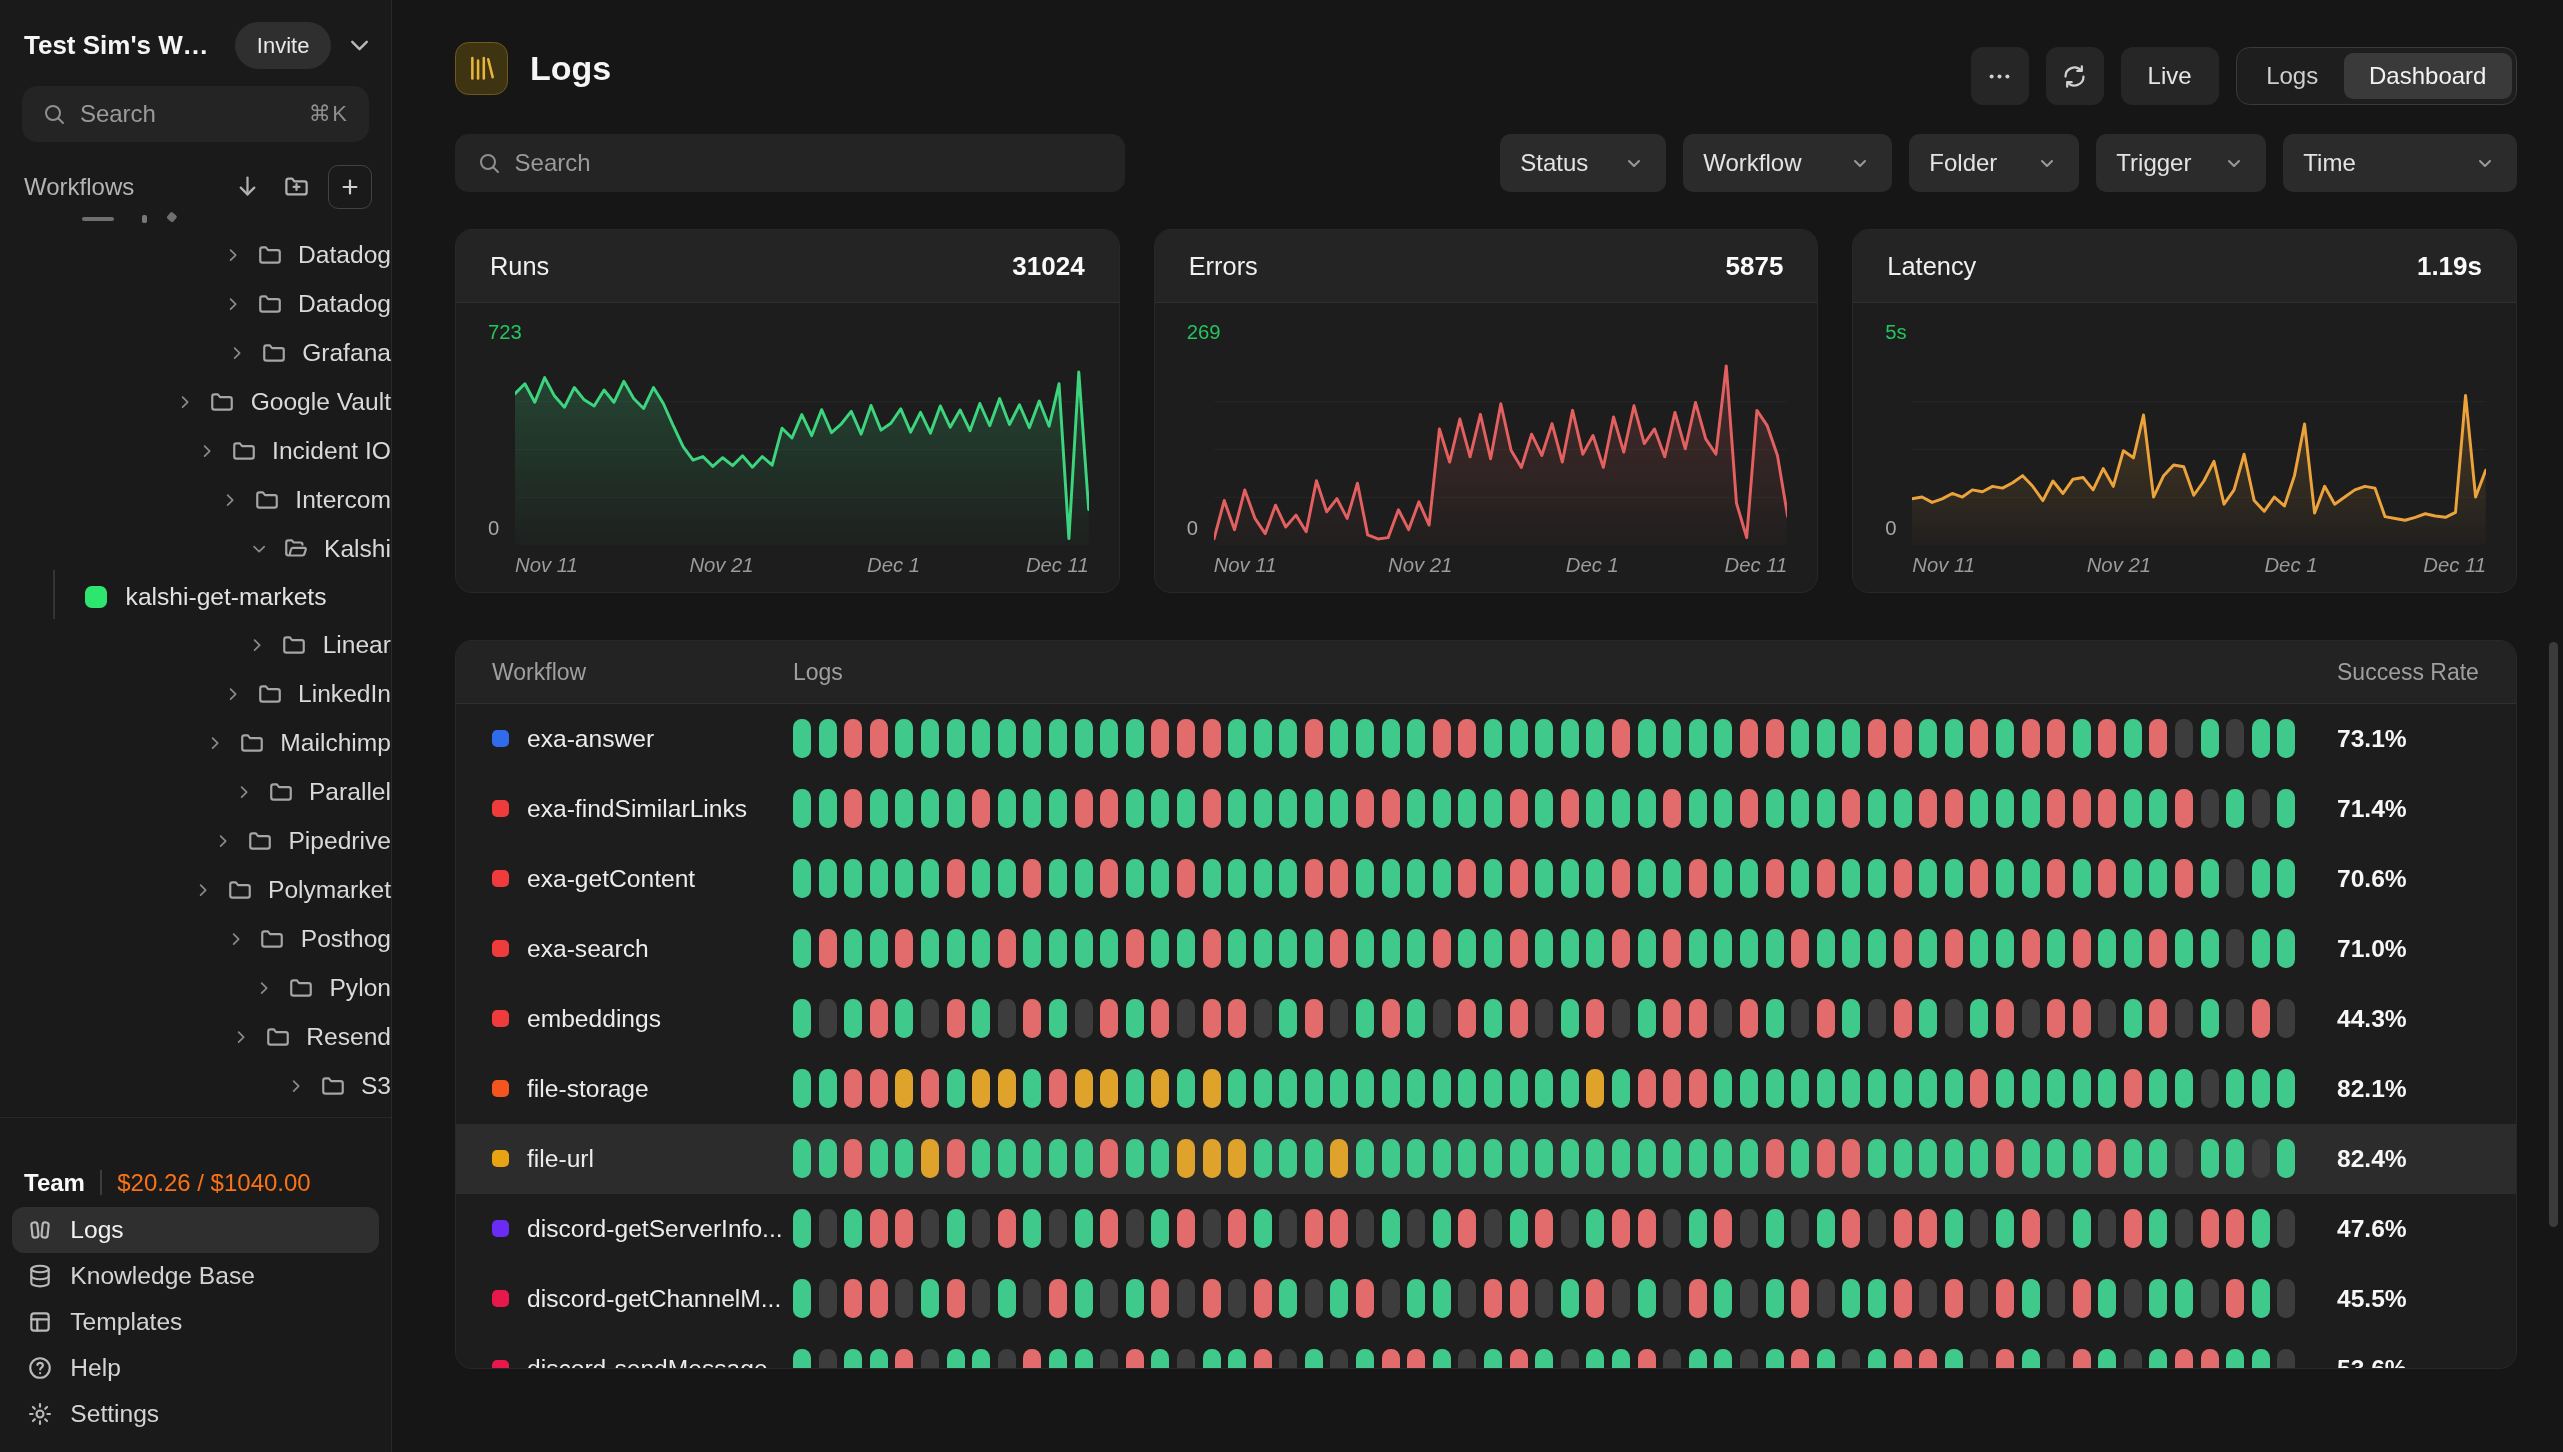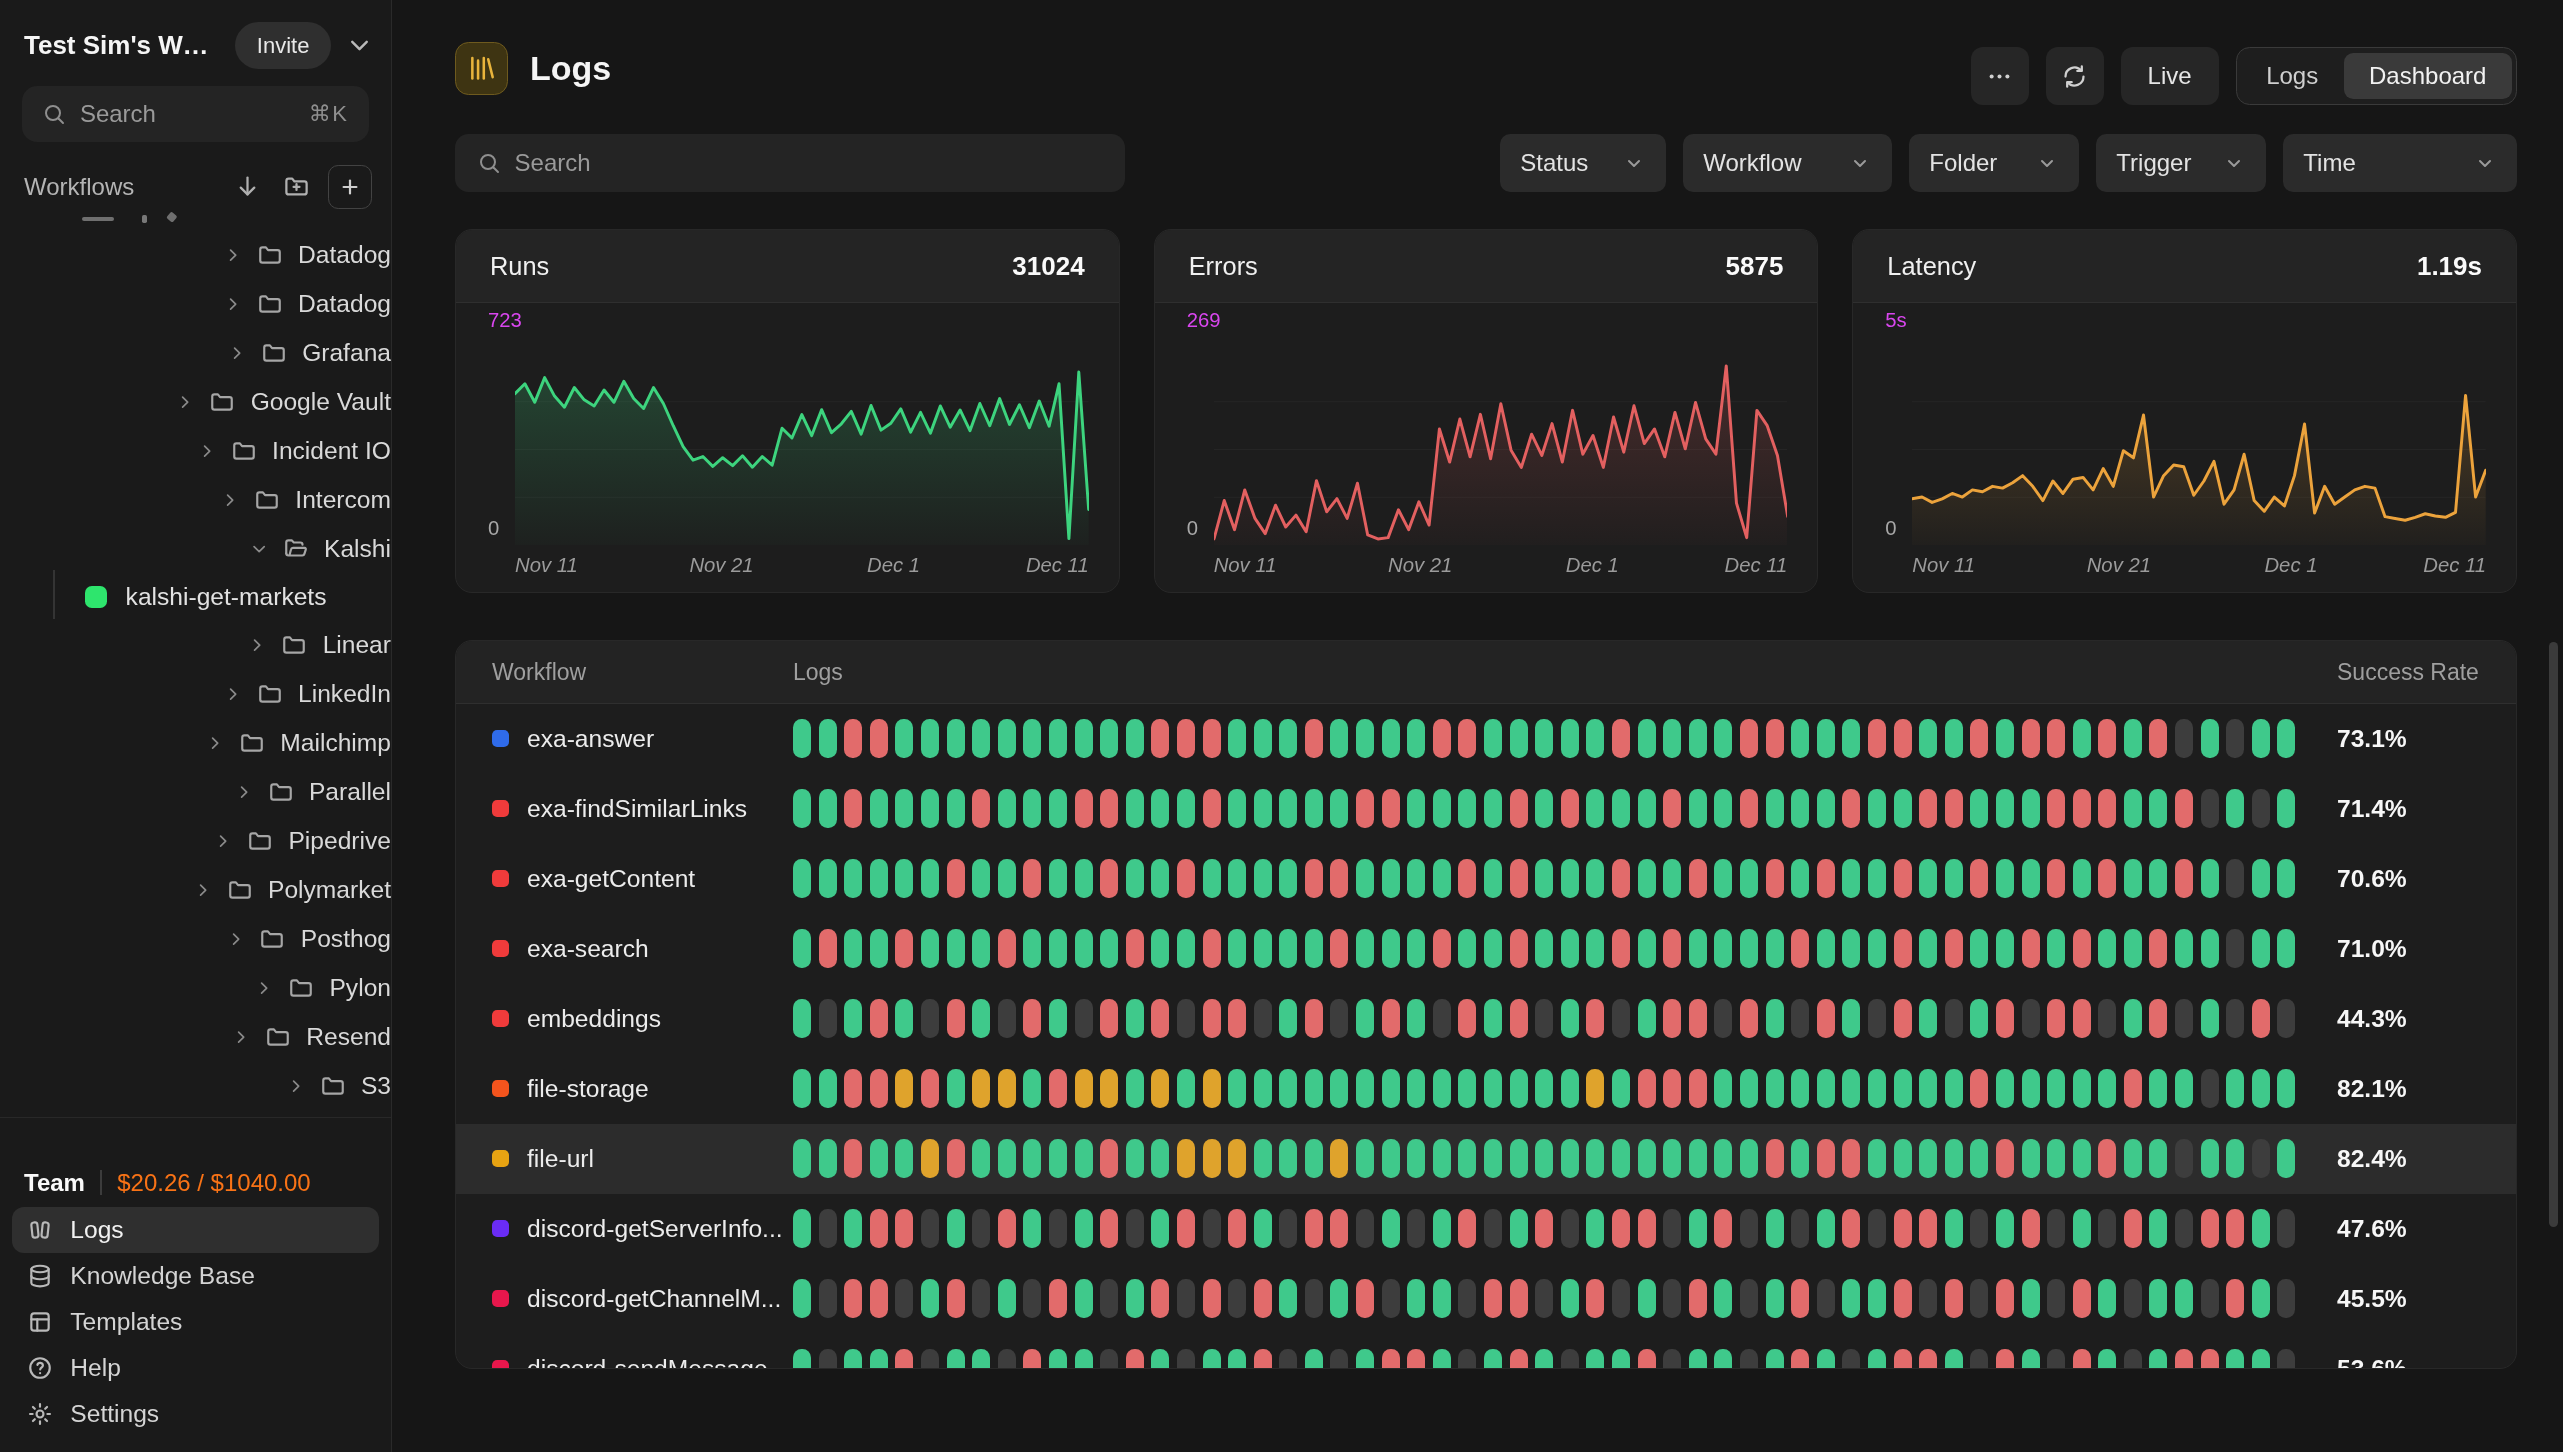--- a/index.html
+++ b/index.html
@@ -71,21 +71,21 @@
   .filter-btn .flab { font-size:24px; color:#e3e3e3; font-family:inherit; }
   .filter-btn svg { width:24px; height:24px; color:#9a9a9a; }
 
   
   .cards-row { position:absolute; left:455px; right:46px; top:229px; height:364px; display:flex; gap:34px; }
   .scard { flex:1; background:#1d1d1d; border-radius:17px; overflow:hidden; position:relative; border:0.8px solid #282828; }
   .shead { height:73px; background:#242424; border-bottom:0.8px solid #2f2f2f; display:flex; align-items:center; justify-content:space-between; padding:0 34px; }
   .stitle { font-size:25.4px; font-weight:500; color:#f0f0f0; }
   .sval { font-size:26px; font-weight:600; color:#fafafa; }
   .cbody { position:absolute; left:0; right:0; top:73px; bottom:0; }
-  .ymax { position:absolute; left:32px; top:6px; font-size:20.3px; color:#d946ef; }
+  .ymax { position:absolute; left:32px; top:18px; font-size:20.3px; color:#22c55e; }
   .yzero { position:absolute; left:32px; top:214px; font-size:20.3px; color:#a8a8a8; }
   .plot { position:absolute; left:59px; right:30px; top:51px; height:191px; }
   .plot svg { width:100%; height:100%; display:block; }
   .xlabels { position:absolute; left:59px; right:30px; top:251px; height:25.4px; font-size:20.3px; color:#9b9b9b; }
   .xl { position:absolute; top:0; white-space:nowrap;font-style:italic; }
 
   
   .tcard { position:absolute; left:455px; right:46px; top:640px; height:729px; background:#1d1d1d; border-radius:17px; overflow:hidden; border:0.8px solid #282828; }
   .thead { position:relative; height:63px; background:#232323; border-bottom:0.8px solid #2f2f2f; }
   .thead span { position:absolute; top:50%; transform:translateY(-50%); font-size:23px; font-weight:500; color:#9f9f9f; }

